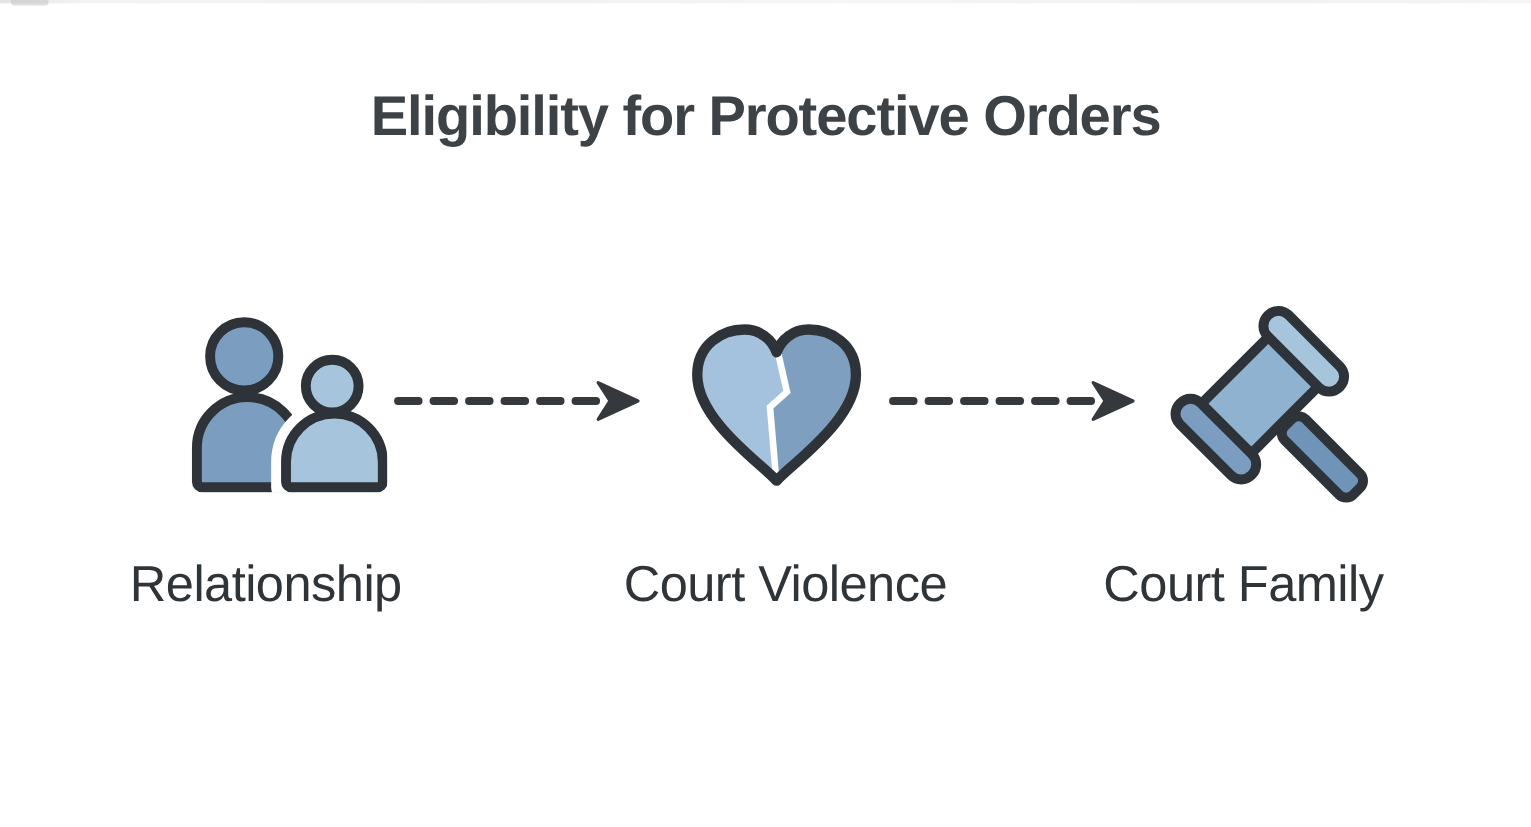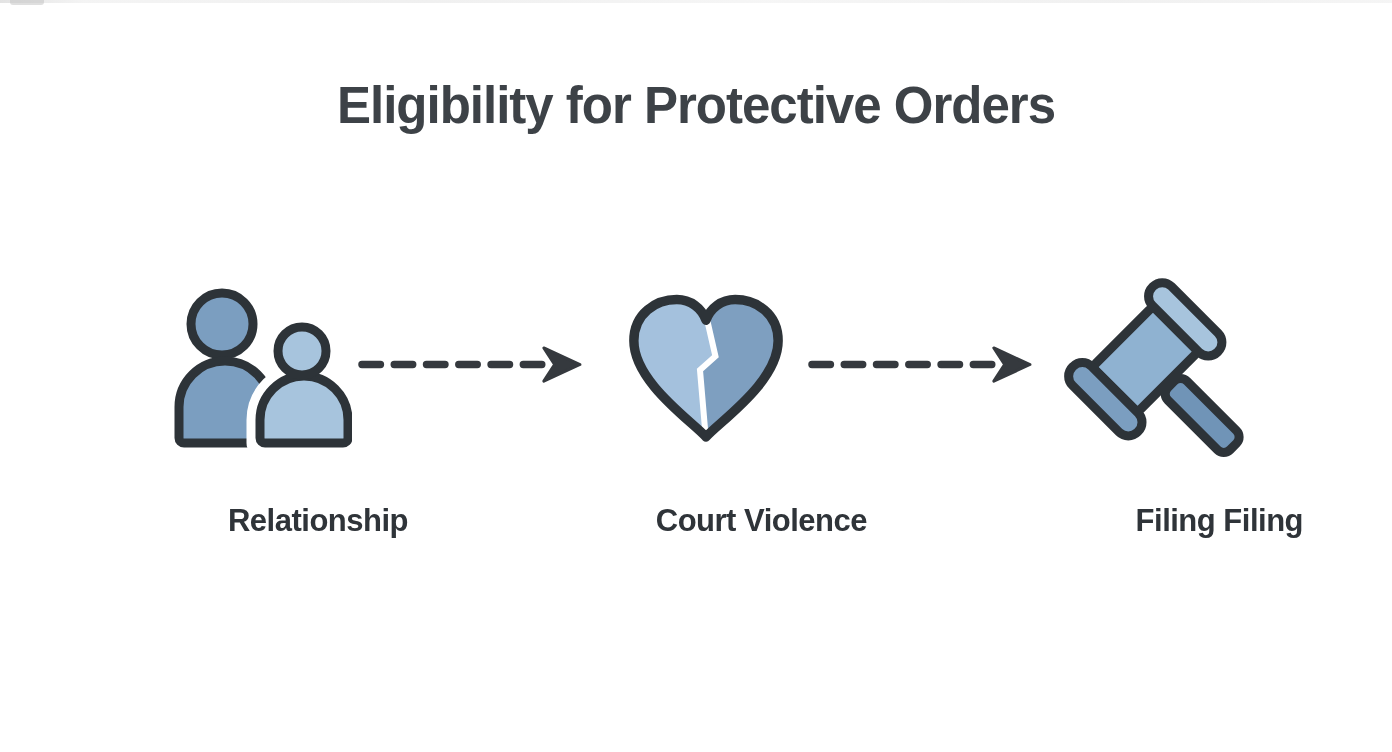--- a/index.html
+++ b/index.html
@@ -23,22 +23,22 @@
     position:absolute;top:76px;left:0;width:100%;
     text-align:center;
     font-size:51px;font-weight:700;letter-spacing:-1px;
     color:var(--titleColor,#3d4247);
   }
   .icon-box{position:absolute;}
   .icon-box svg{display:block;width:100%;height:100%;}
   .arrow-box{position:absolute;}
   .step-label{
     position:absolute;top:503px;
-    text-align:right;
-    font-size:31px;font-weight:700;letter-spacing:-0.5px;
+    text-align:left;
+    font-size:46px;font-weight:400;letter-spacing:-0.5px;
     color:var(--labelColor,#2f3439);
   }
   .sd{stroke:var(--outline,#2d3338);stroke-width:9;stroke-linejoin:round;}
   .heart-outline{stroke:var(--outline,#2d3338);stroke-width:11;stroke-linejoin:round;fill:none;}
 </style>
 </head>
 <body>
 
 <div class="stage">
 
@@ -102,15 +102,15 @@
 
         <rect class="sd" x="30" y="36" width="27" height="92" rx="13" style="fill:var(--fillMedium)"></rect>
 
         <rect class="sd" x="143" y="36" width="27" height="92" rx="13" style="fill:var(--fillLight)"></rect>
       </g>
     </svg>
   </div>
 
   <div class="step-label" style="left:118px;width:290px;">Relationship</div>
   <div class="step-label" style="left:567px;width:300px;">Court Violence</div>
-  <div class="step-label" style="left:1003px;width:300px;">Filing Filing</div>
+  <div class="step-label" style="left:1003px;width:300px;">Court Family</div>
 
 </div>
 
 </body></html>

